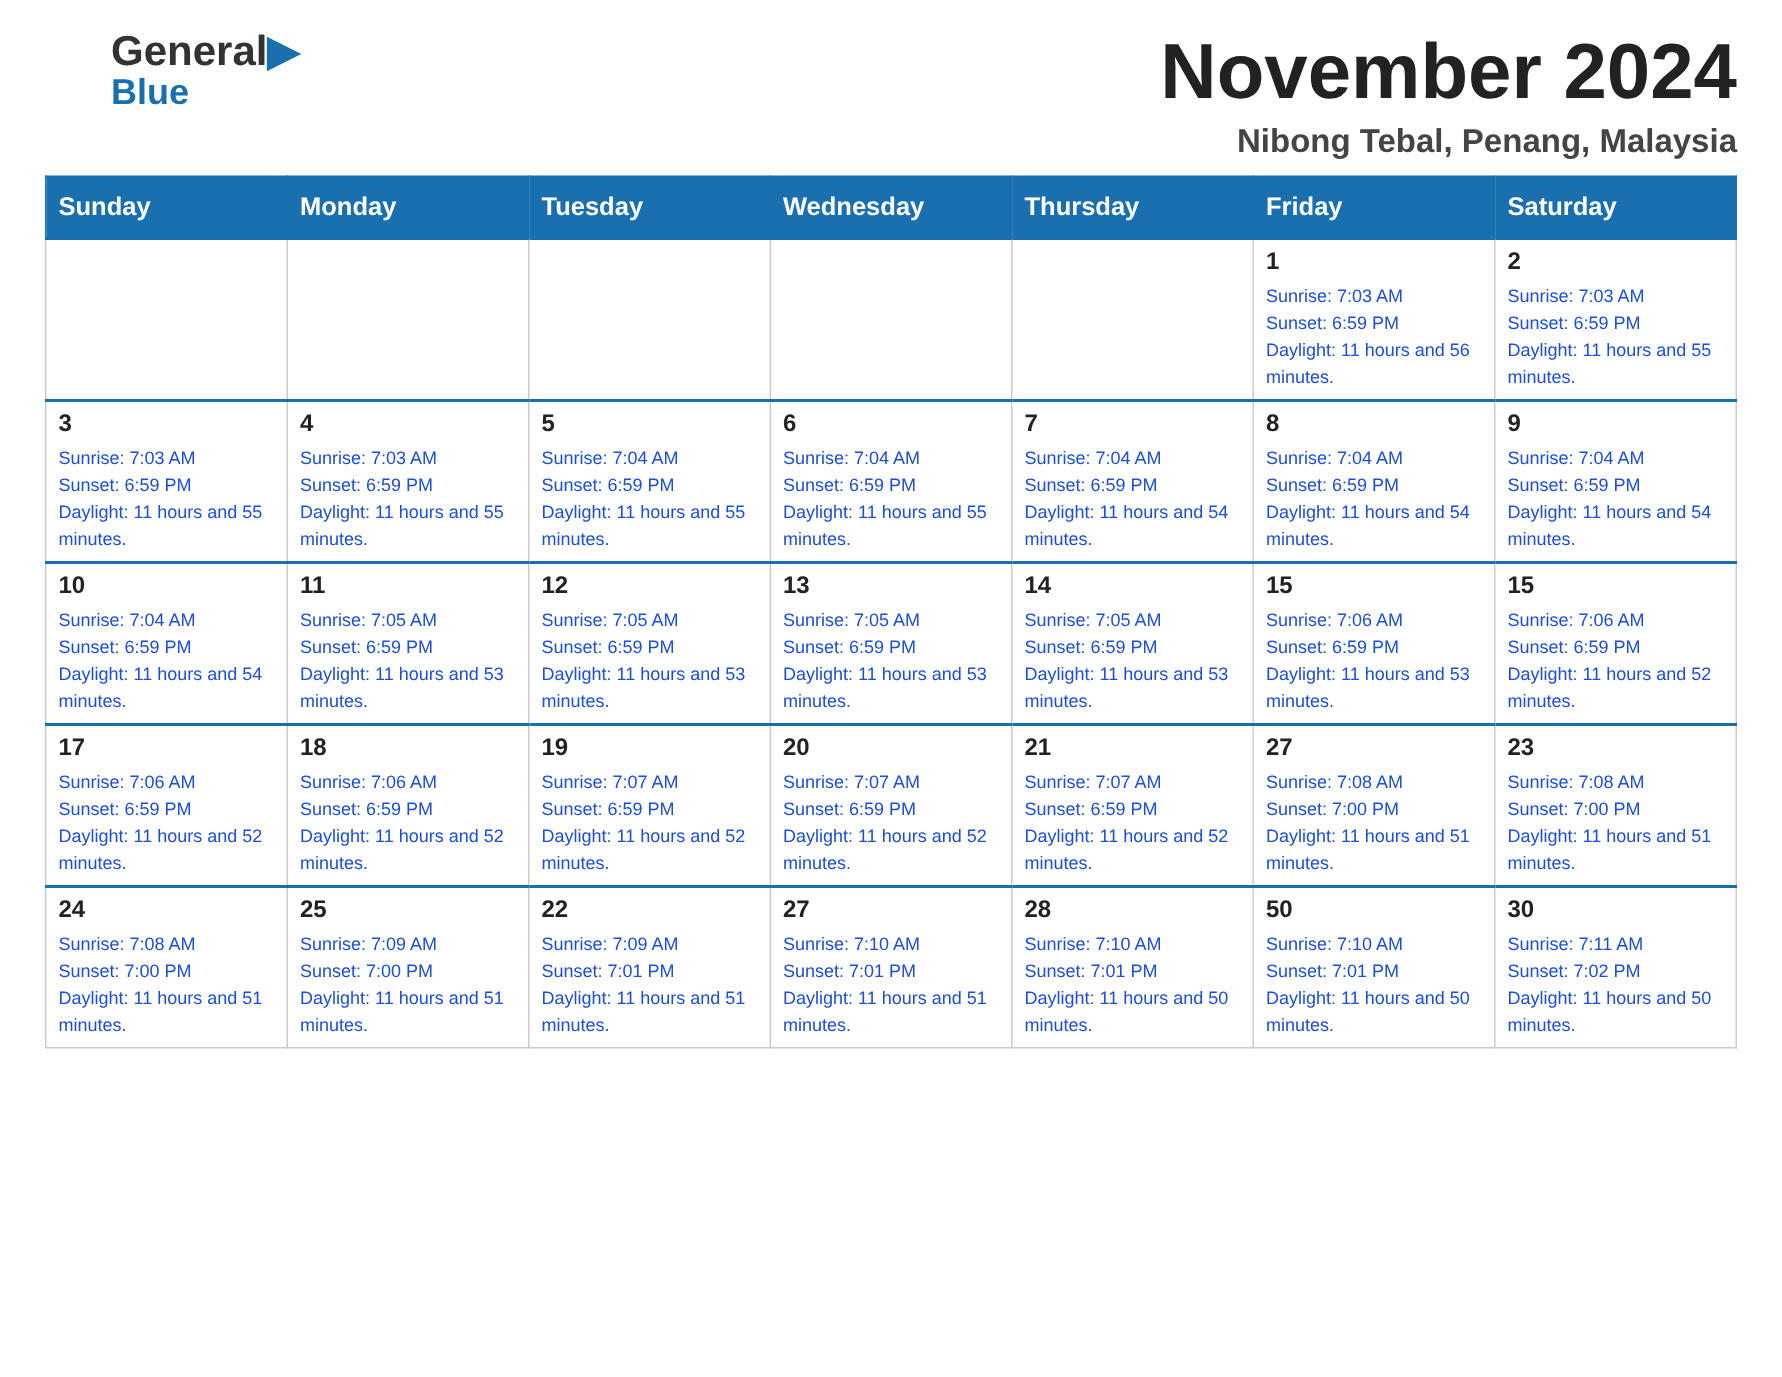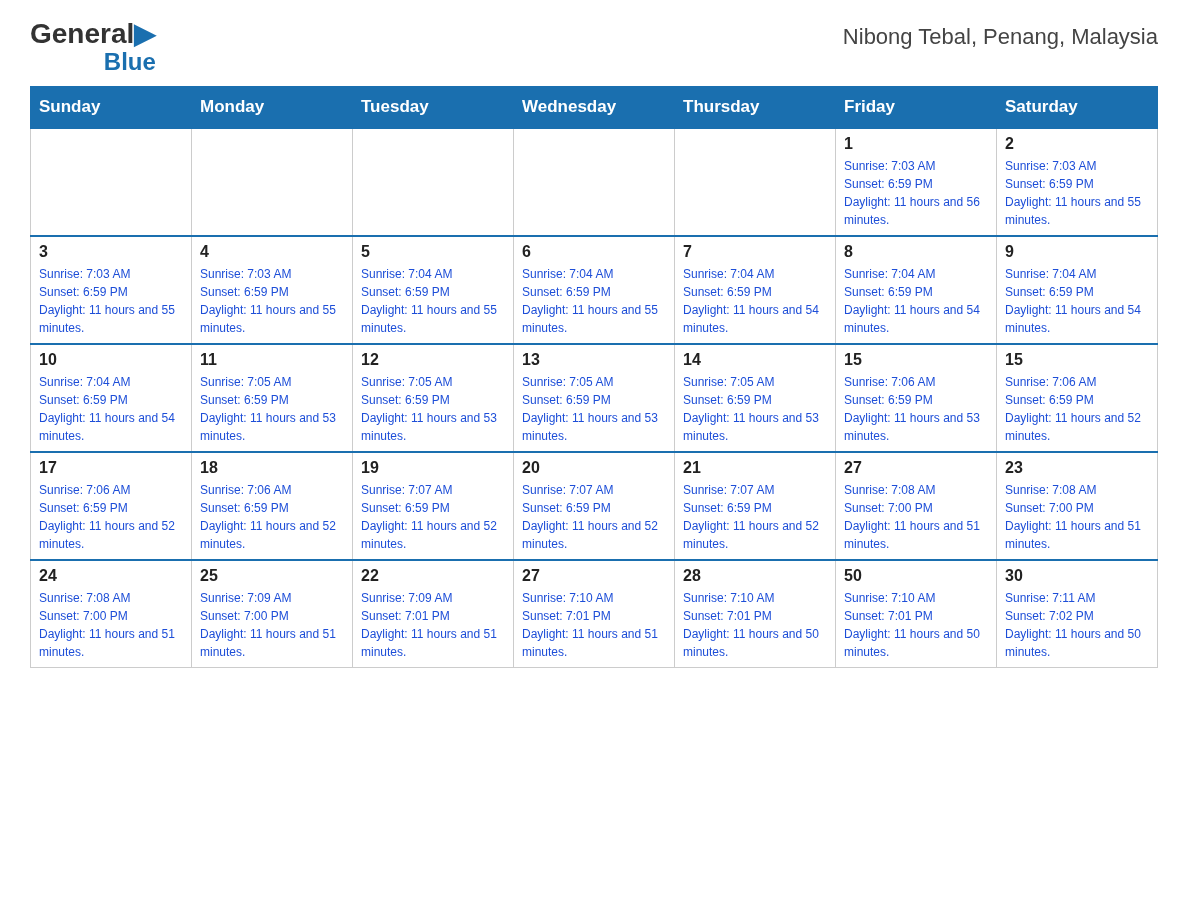--- a/index.html
+++ b/index.html
@@ -12,21 +12,22 @@
     }
     .header {
       display: flex;
       justify-content: space-between;
       align-items: flex-start;
       margin-bottom: 10px;
     }
     .logo {
       display: flex;
       flex-direction: column;
-      align-items: flex-end;
+      align-items: flex-start;
+      margin-left: 44px;
     }
     .logo-general {
       font-size: 28px;
       font-weight: bold;
       color: #333;
       line-height: 1;
     }
     .logo-general span {
       color: #1a6faf;
     }
@@ -43,20 +44,21 @@
     .month-title {
       font-size: 52px;
       font-weight: bold;
       color: #222;
       line-height: 1.1;
     }
     .location {
       font-size: 22px;
       color: #444;
       margin-top: 4px;
+      font-weight: bold;
     }
     .calendar {
       width: 100%;
       border-collapse: collapse;
       margin-top: 10px;
     }
     .calendar th {
       background: #1a6faf;
       color: #fff;
       font-size: 17px;
@@ -98,20 +100,21 @@
 <body>
 
 <div class="header">
   <div class="logo">
     <div class="logo-general">
       General<span>▶</span>
     </div>
     <div class="logo-blue">Blue</div>
   </div>
   <div class="title-block">
+    <div class="month-title">November 2024</div>
     <div class="location">Nibong Tebal, Penang, Malaysia</div>
   </div>
 </div>
 
 <table class="calendar">
   <thead>
     <tr>
     <th>Sunday</th>
         <th>Monday</th>
         <th>Tuesday</th>

